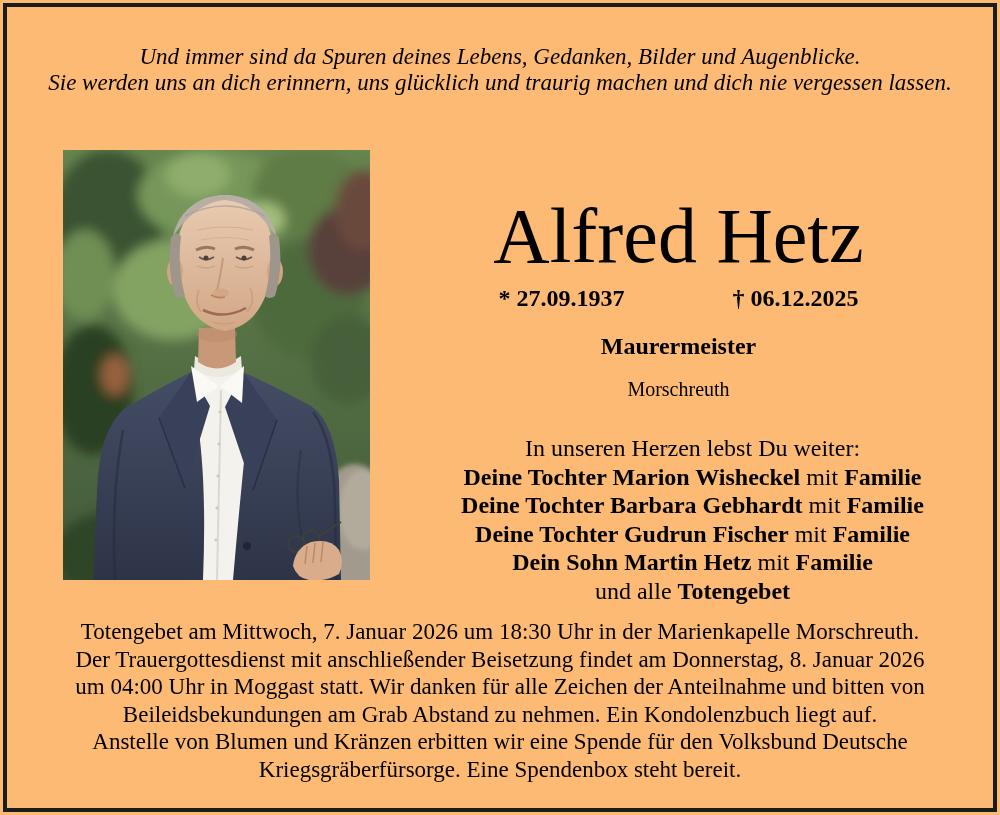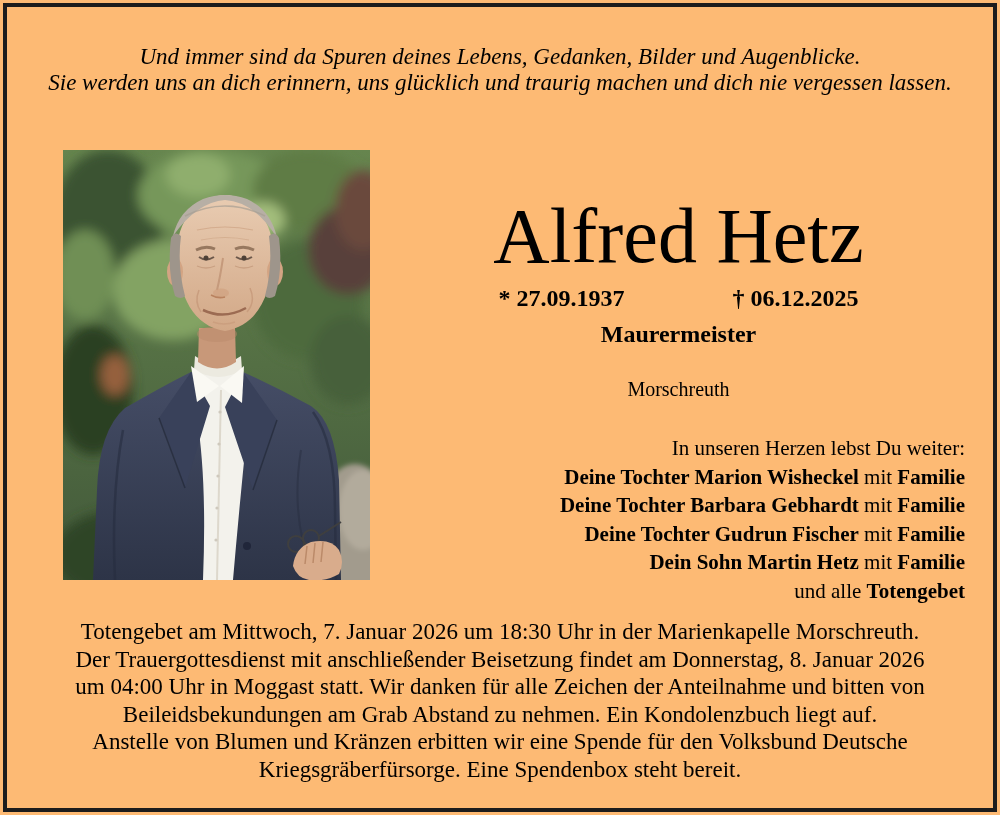--- a/index.html
+++ b/index.html
@@ -7,24 +7,24 @@
          font-family:"Liberation Serif","DejaVu Serif",serif;overflow:hidden;}
   .frame{position:absolute;inset:3px;border:4px solid #1c1c1c;pointer-events:none;}
   .epigraph{position:absolute;top:44px;left:0;width:100%;text-align:center;
             font-style:italic;font-size:23px;line-height:26px;}
   .portrait{position:absolute;left:63px;top:150px;width:307px;height:430px;}
   .portrait svg{display:block;width:307px;height:430px;}
   .intro{position:absolute;left:380px;top:140px;width:597px;text-align:center;font-size:24px;line-height:28px;}
   .name{position:absolute;left:380px;top:186px;width:597px;text-align:center;font-size:78px;line-height:84px;margin-top:8px;}
   .dates{position:absolute;left:380px;top:284px;width:597px;font-size:24px;font-weight:bold;
          display:flex;justify-content:center;gap:108px;line-height:28px;}
-  .prof{position:absolute;left:380px;top:320px;width:597px;text-align:center;font-size:24px;font-weight:bold;line-height:28px;}
+  .prof{position:absolute;left:380px;top:332px;width:597px;text-align:center;font-size:24px;font-weight:bold;line-height:28px;}
   .res{position:absolute;left:380px;top:375px;width:597px;text-align:center;font-size:20px;line-height:28px;}
-  .memoriam{position:absolute;left:368px;top:434px;width:597px;text-align:right;
-            font-size:21px;line-height:28.6px;}
+  .memoriam{position:absolute;left:394px;top:434px;width:597px;text-align:center;
+            font-size:24px;line-height:28.6px;}
   .memoriam b{font-weight:bold;}
   .announcement{position:absolute;left:0;top:618px;width:100%;text-align:center;
                 font-size:23px;line-height:27.5px;}
 </style>
 </head>
 <body>
 
 <div class="sheet">
   <div class="frame"></div>
 

